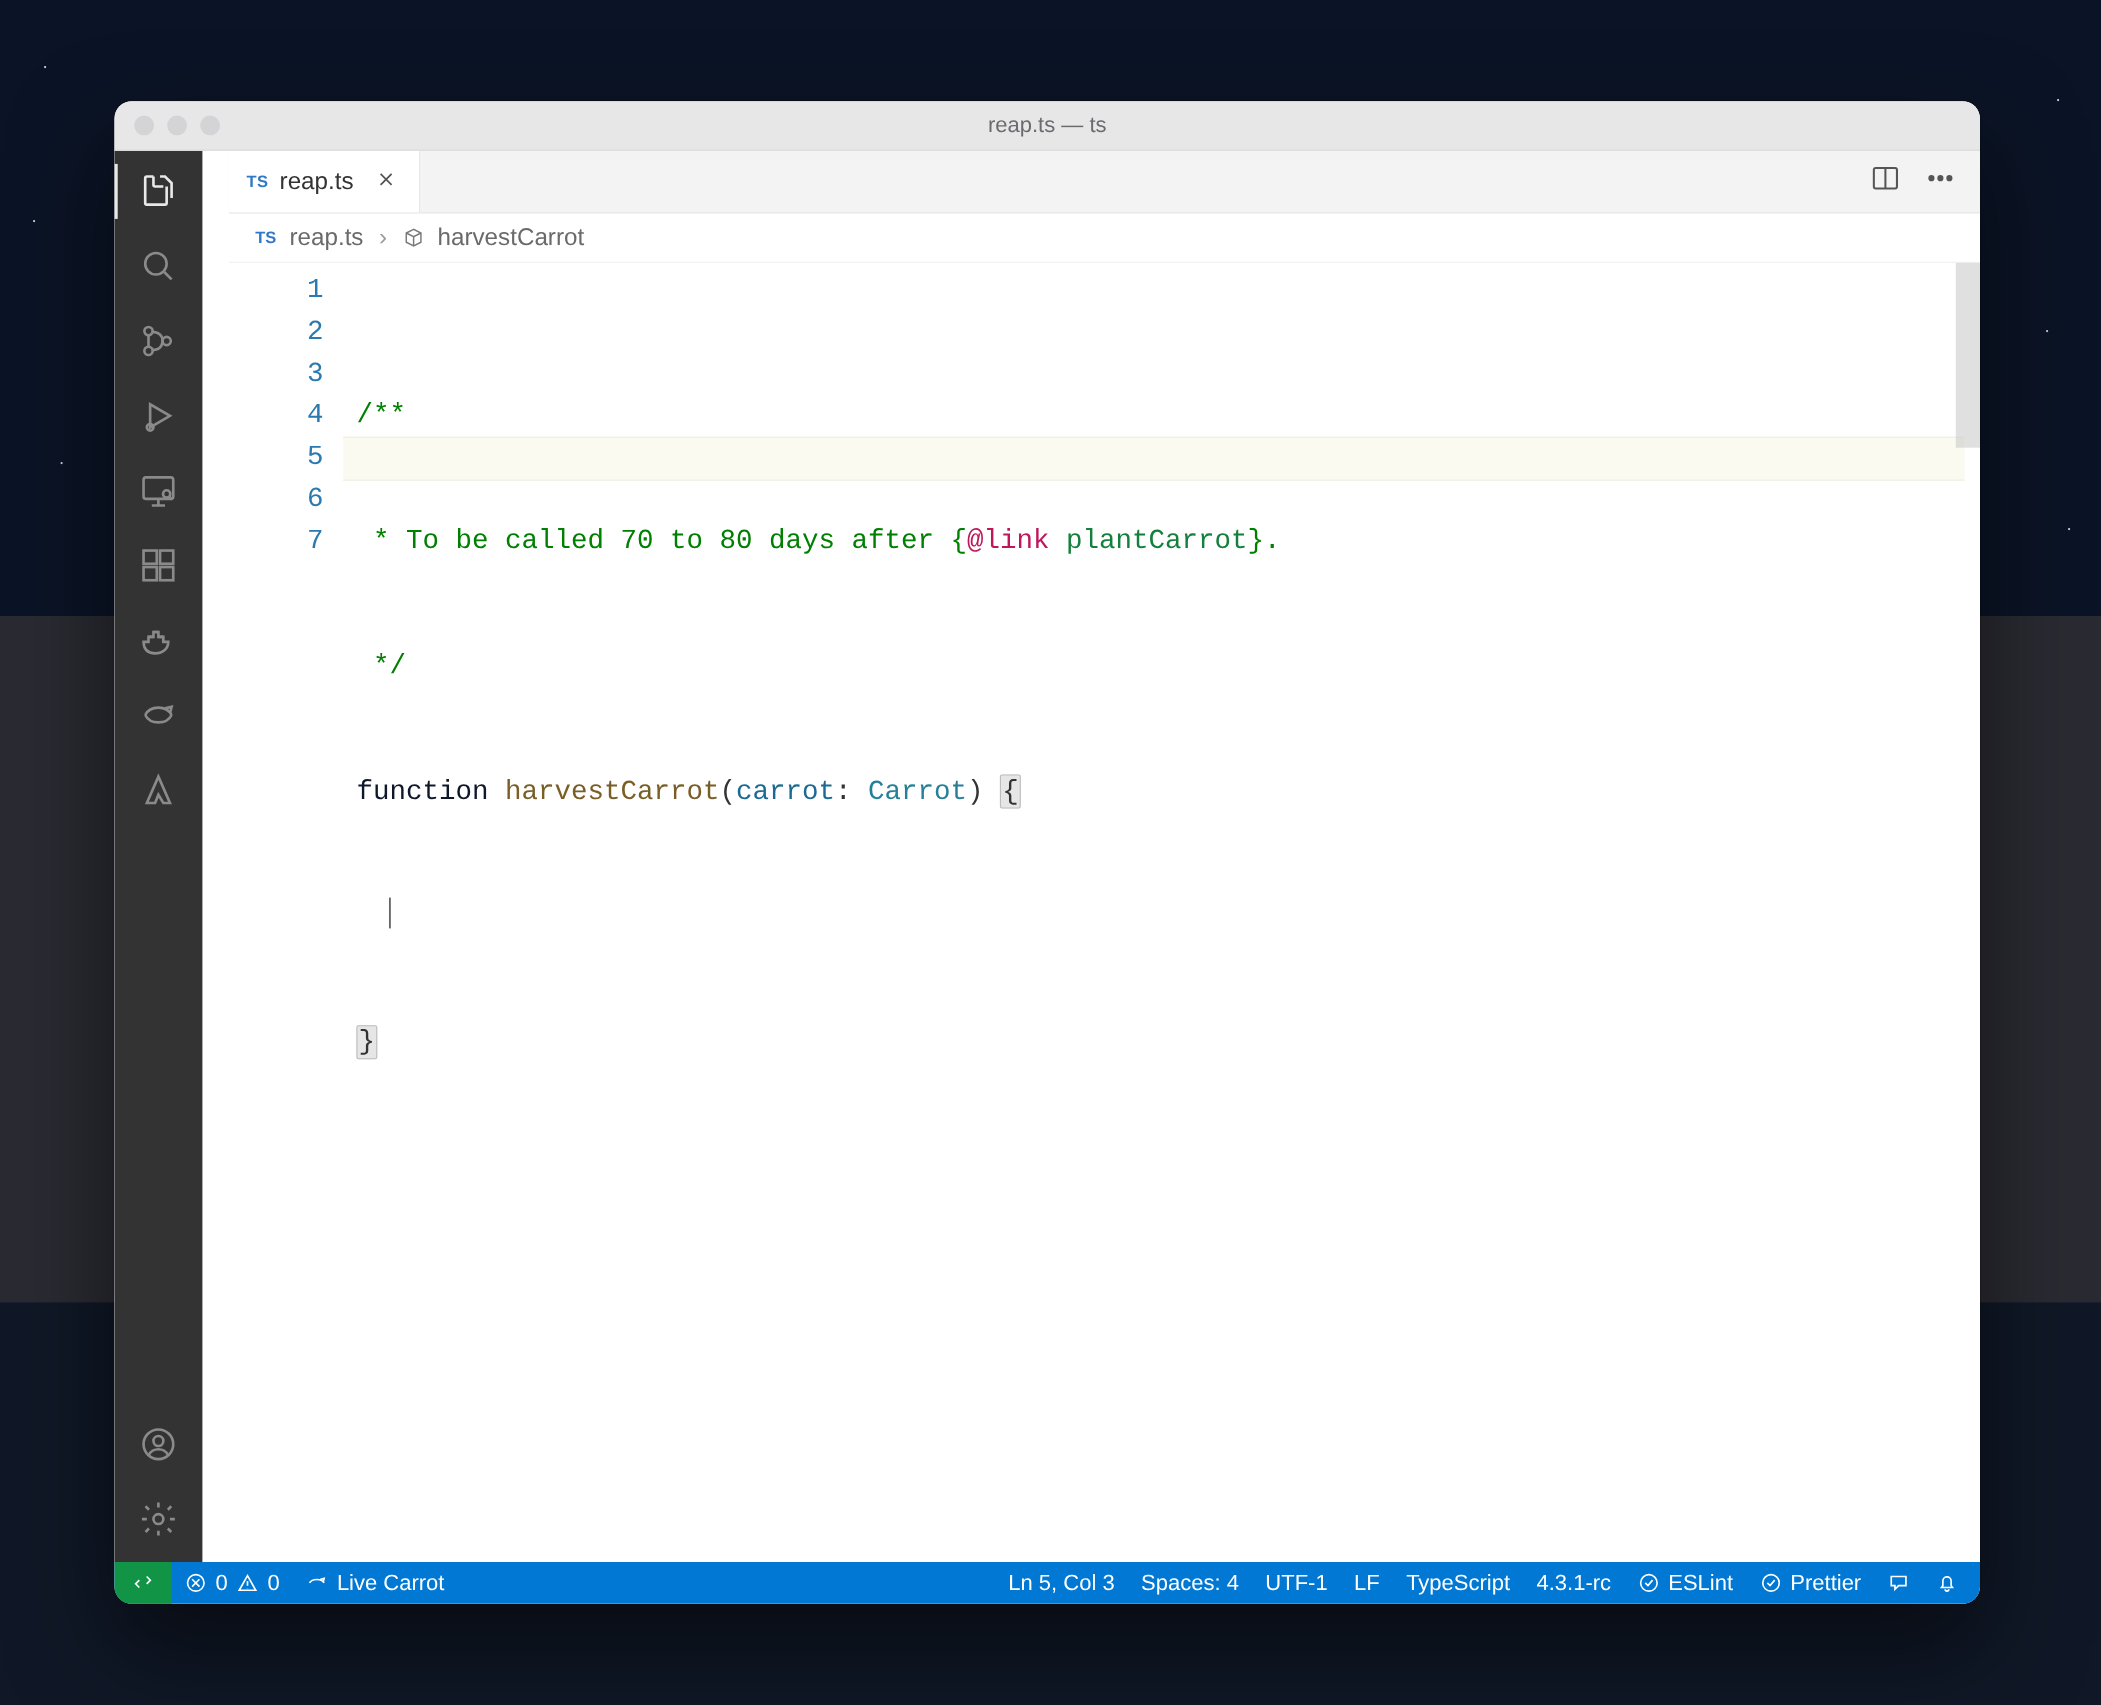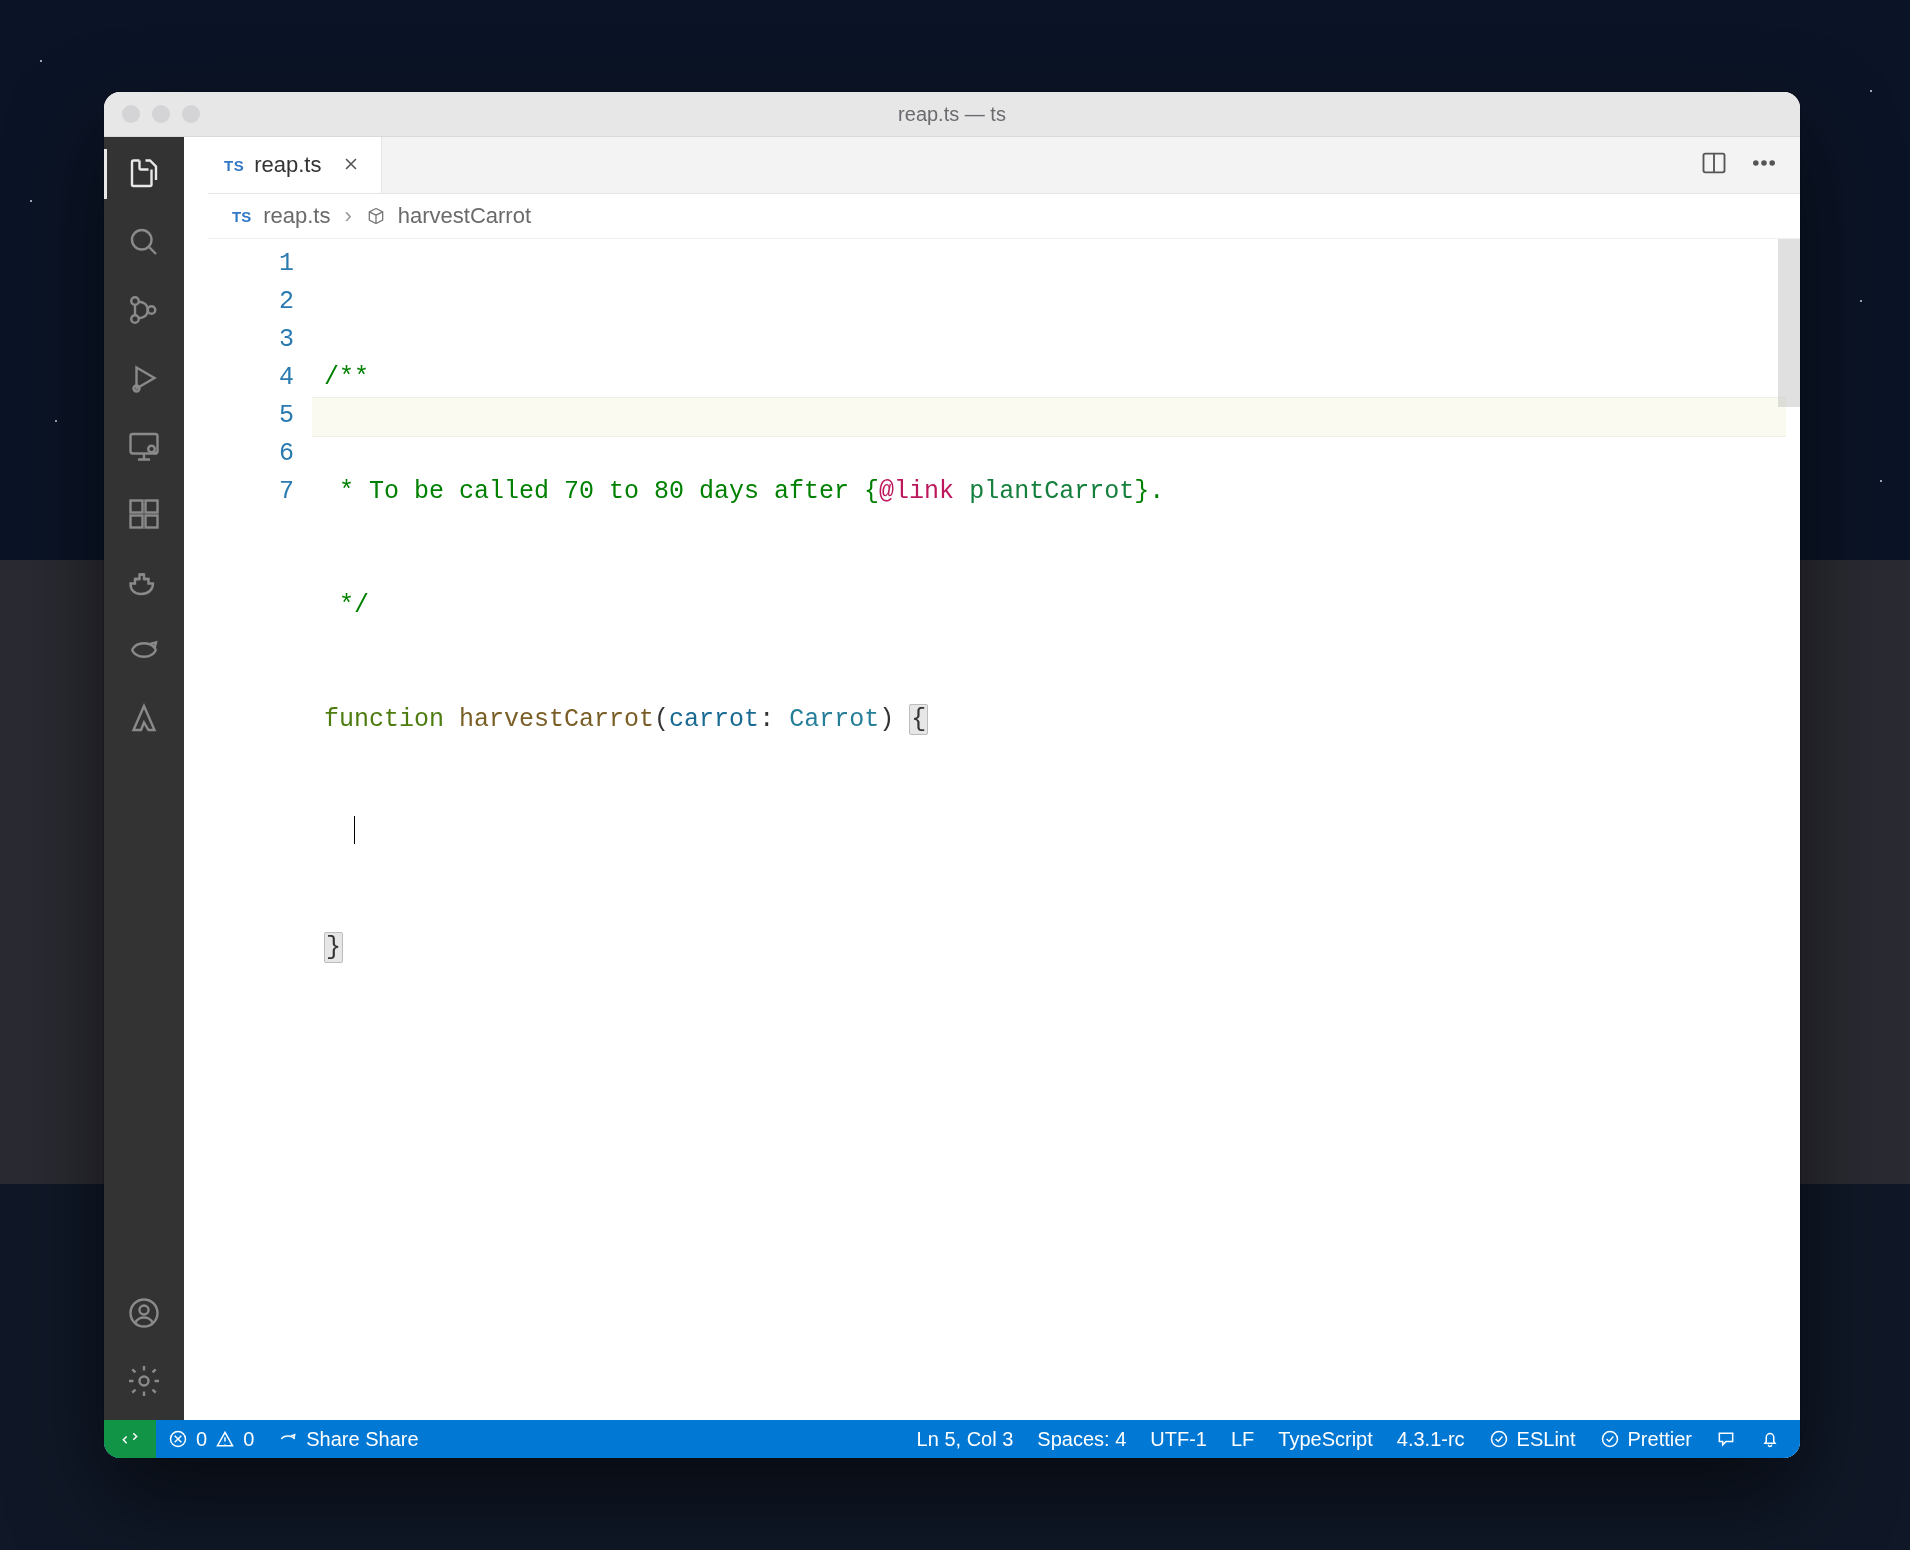--- a/index.html
+++ b/index.html
@@ -120,21 +120,21 @@
   .gutter{
     width:86px;text-align:right;color:#2a7ab0;padding:6px 18px 0 0;
     user-select:none; line-height:38px;
   }
   .code{flex:1;padding:6px 0 0 12px;line-height:38px;white-space:pre;position:relative;}
   .hl-line{position:absolute;left:0;right:14px;top:calc(6px + 38px*4);height:38px;background:#fafaf0;border-top:1px solid #eeeee4;border-bottom:1px solid #eeeee4;z-index:0;}
   .code .ln{position:relative;z-index:1;display:block;height:38px;}
   .tok-doc{color:#008000;}
   .tok-tag{color:#be185d;}
   .tok-link{color:#15803d;}
-  .tok-keyword{color:#4d7c0f;}
+  .tok-keyword{color:#0f172a;}
   .tok-func{color:#795e26;}
   .tok-param{color:#1a6b94;}
   .tok-type{color:#267f99;}
   .tok-punc{color:#333;}
   .bracket-box{background:#e6e6e6;border:1px solid #bdbdbd;padding:0 1px;border-radius:2px;}
   .cursor{display:inline-block;width:1px;height:28px;background:#000;vertical-align:-4px;}
 
   .scroll-stub{position:absolute;right:0;top:0;width:22px;height:168px;background:#c7c7c7;opacity:.55;border-radius:0;}
 
   .statusbar{
@@ -330,21 +330,21 @@
         <svg viewBox="0 0 24 24">
             <path d="M12 4 3 20h18z"></path>
             <path d="M12 10v5M12 18v.5"></path>
           </svg>
         <span>0</span>
       </div>
       <div class="sb-item">
         <svg viewBox="0 0 24 24">
             <path d="M4 12c3-5 13-5 16 0M16 8l4-1-1 4"></path>
           </svg>
-        <span>Share Share</span>
+        <span>Live Carrot</span>
       </div>
       <div class="sb-spacer"></div>
       <div class="sb-item">
           <span>Ln 5, Col 3</span>
         </div>
       <div class="sb-item">
           <span>Spaces: 4</span>
         </div>
       <div class="sb-item">
           <span>UTF-1</span>

